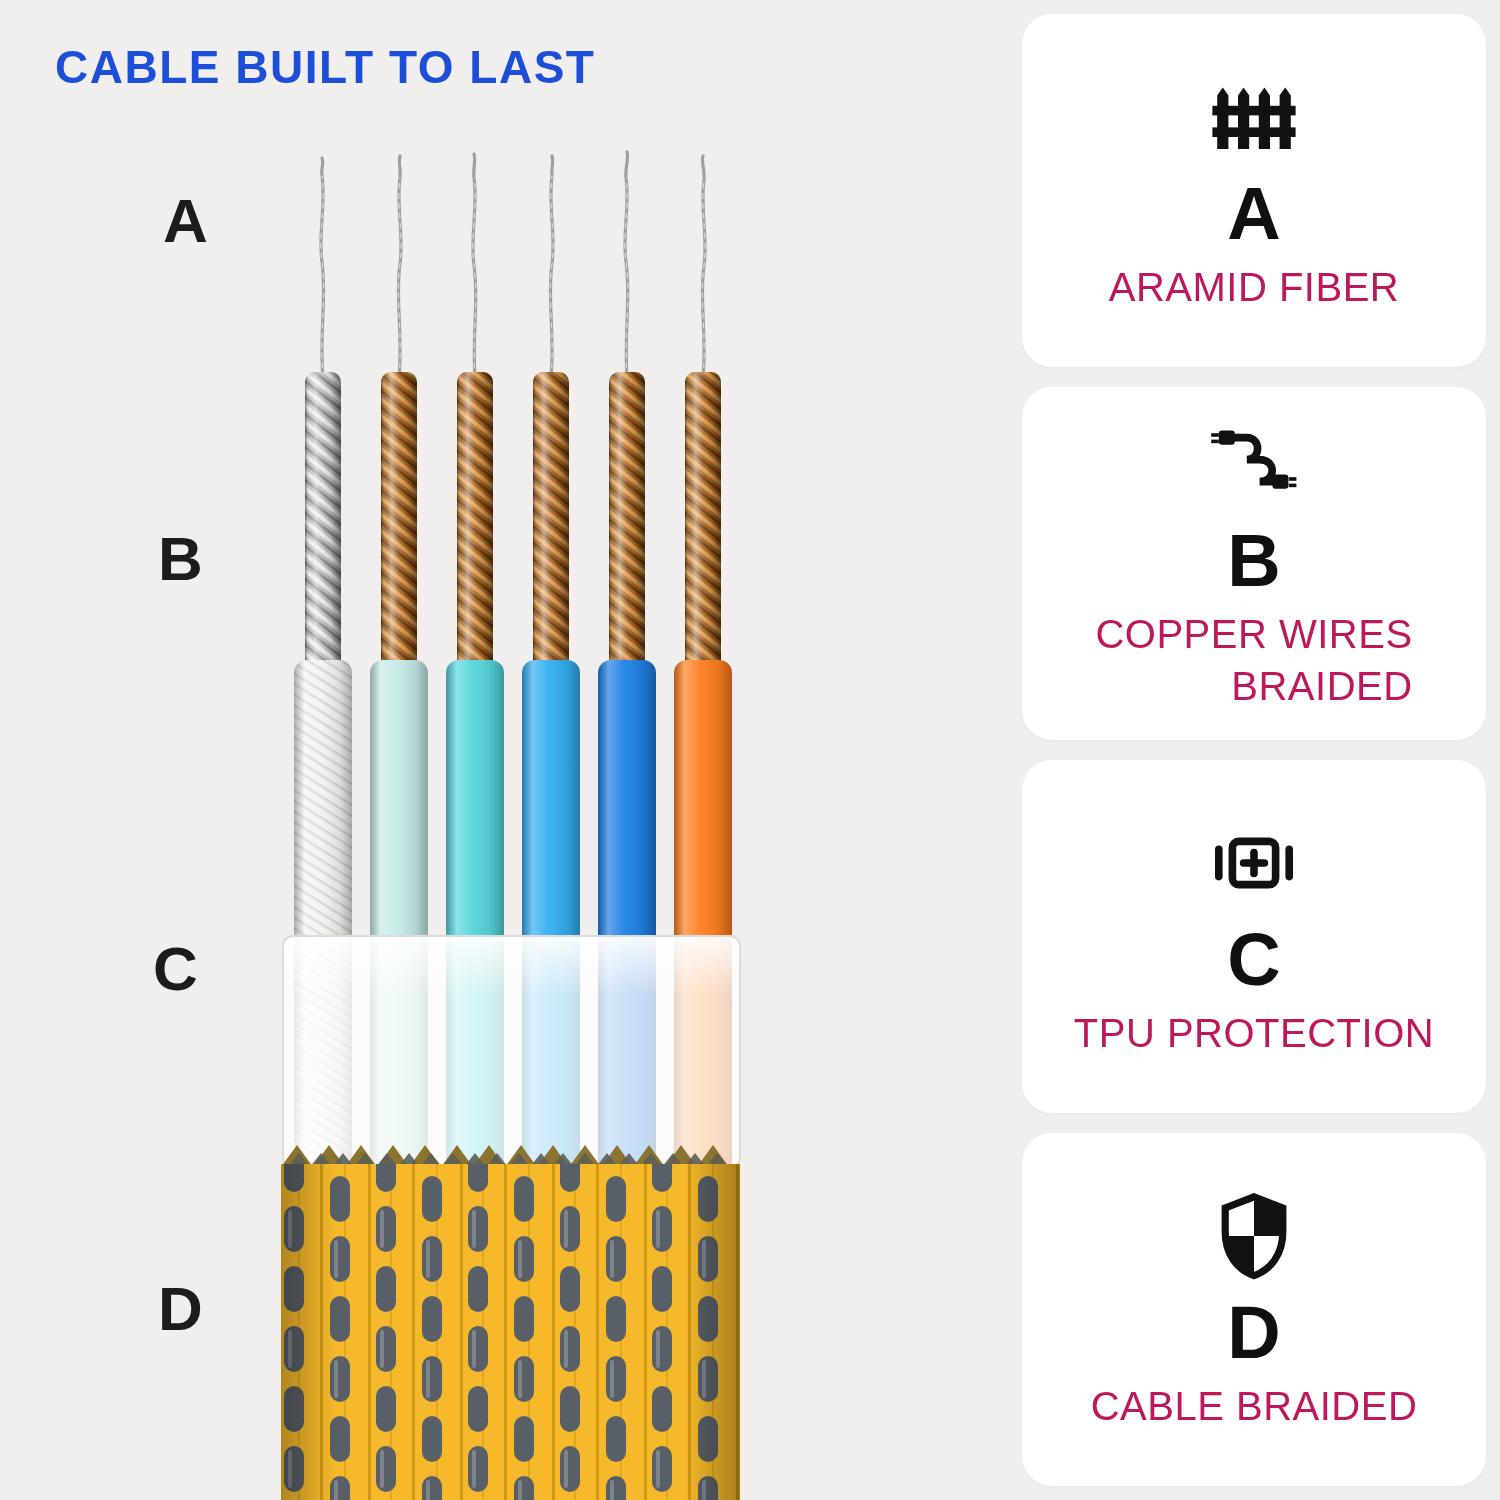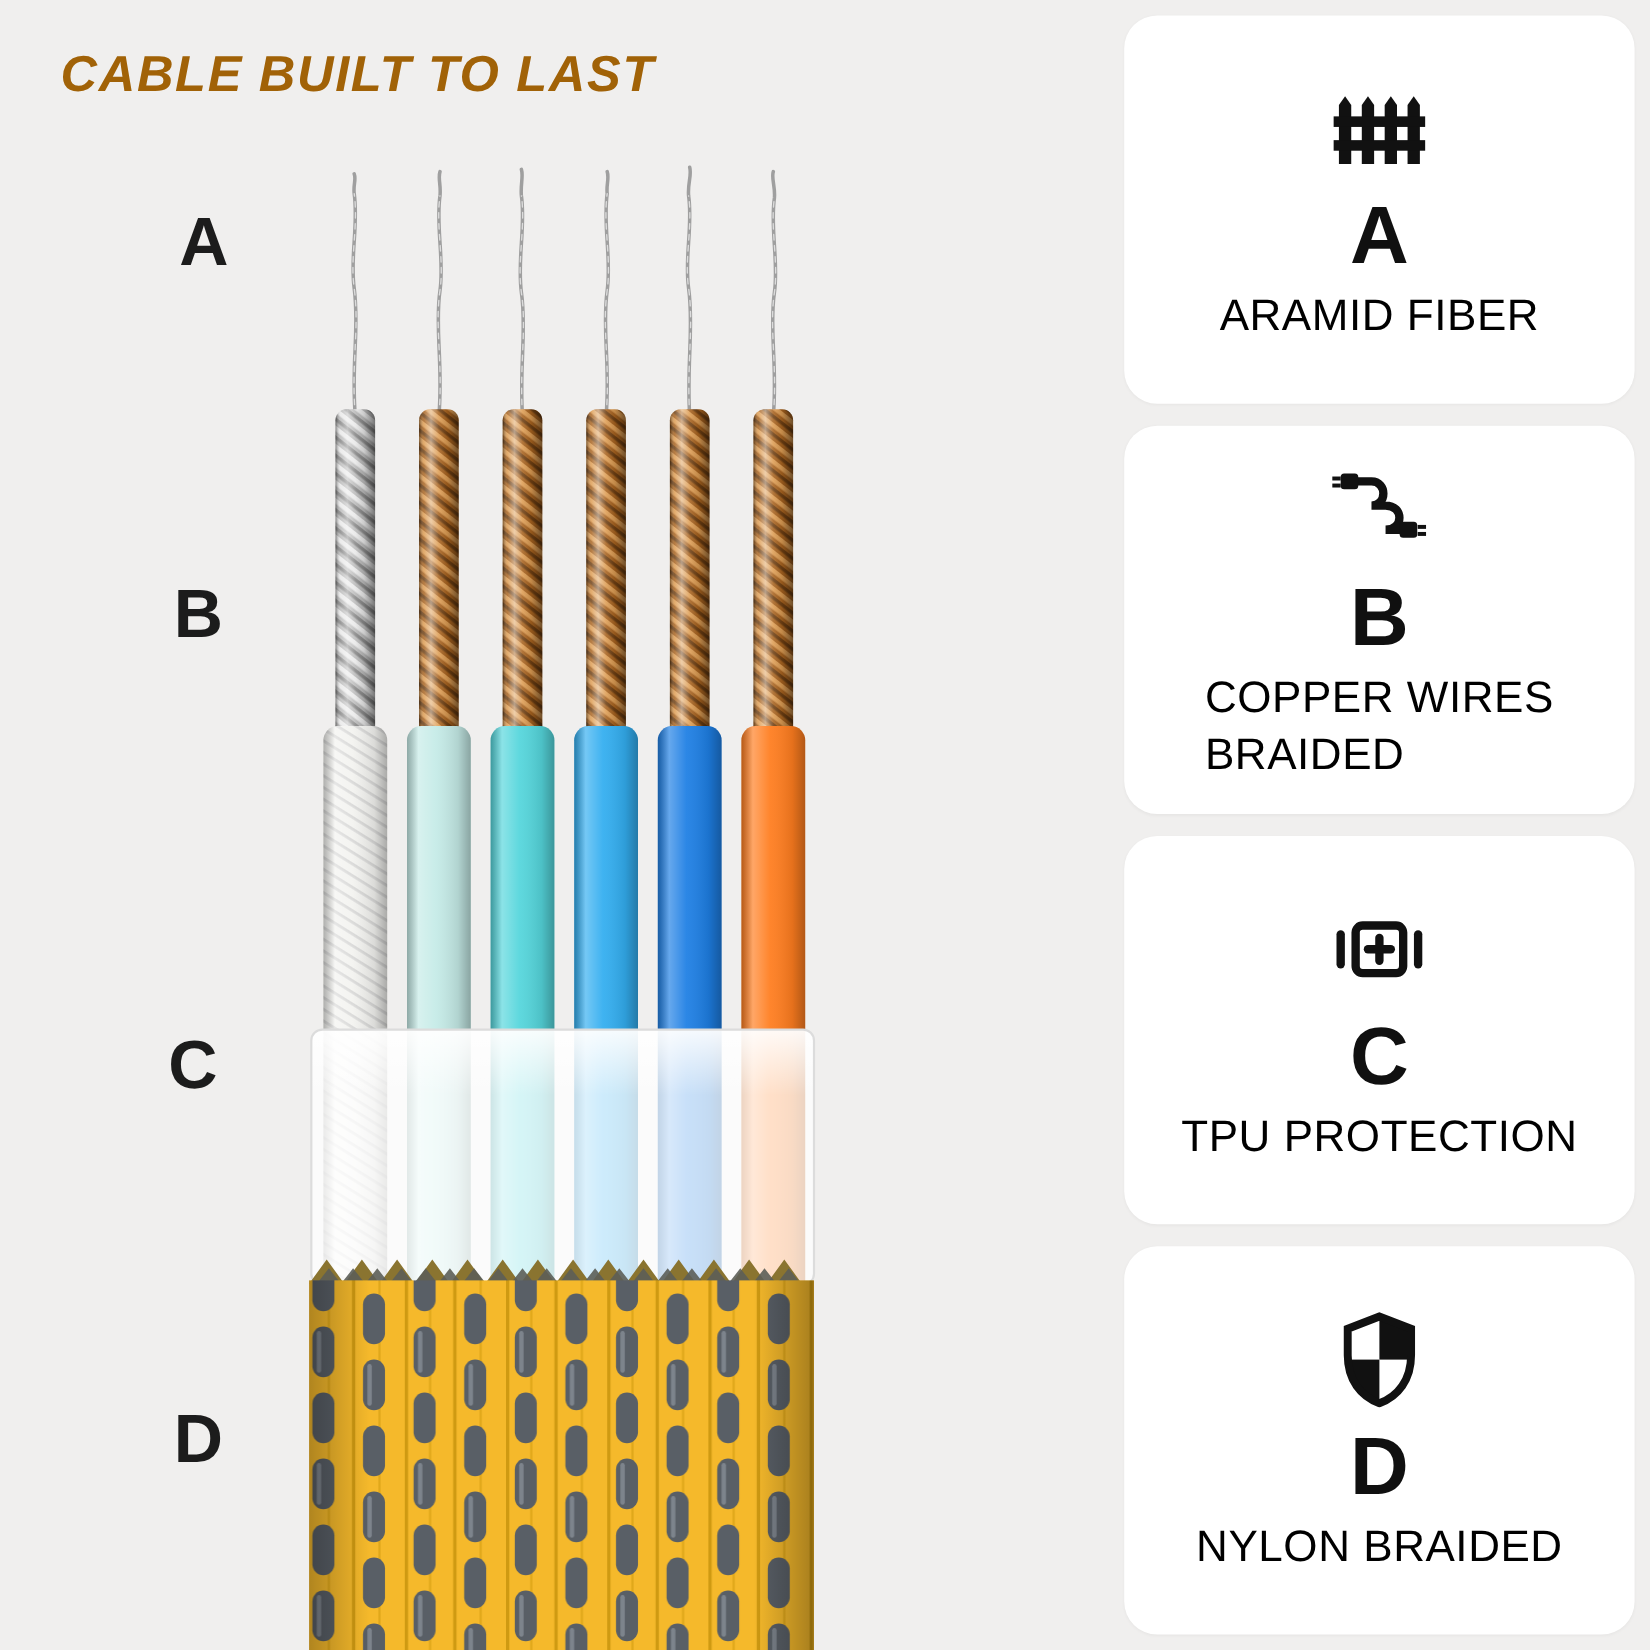--- a/index.html
+++ b/index.html
@@ -6,21 +6,21 @@
   html,body{width:1500px;height:1500px}
   body{
     background:#f0efee;
     font-family:"Liberation Sans",sans-serif;
     position:relative;
     overflow:hidden;
   }
   .stage{position:absolute;inset:0}
   .title{
     position:absolute;left:55px;top:40px;
-    font-size:46px;font-weight:700;letter-spacing:1.5px;color:#a16207;font-style:italic;
+    font-size:46px;font-weight:700;letter-spacing:1.5px;color:#1d4ed8;
   }
   .side-letter{
     position:absolute;font-size:62px;font-weight:700;color:#1c1c1c;line-height:1;
   }
   .l-a{left:163px;top:190px}
   .l-b{left:158px;top:528px}
   .l-c{left:153px;top:938px}
   .l-d{left:158px;top:1278px}
   .cable-svg{position:absolute;inset:0;width:1500px;height:1500px}
   .cards{
@@ -29,21 +29,21 @@
   }
   .card{
     flex:1;background:#ffffff;border-radius:30px;
     display:flex;flex-direction:column;align-items:center;justify-content:center;
     gap:10px;padding:18px;box-shadow:0 1px 3px rgba(0,0,0,0.04);
   }
   .card-icon{width:96px;height:96px}
   .card-icon svg{width:100%;height:100%;display:block}
   .card-letter{font-size:74px;font-weight:700;color:#101010;line-height:1;margin-top:2px}
   .card-caption{
-    font-size:40px;font-weight:500;color:#000000;text-align:left;
+    font-size:40px;font-weight:500;color:#be185d;text-align:right;
     line-height:1.3;letter-spacing:.5px;max-width:430px;
   }
   .card-caption span{display:block}
 </style>
 </head>
 <body>
 
 <div class="stage">
 
   <h1 class="title">CABLE BUILT TO LAST</h1>
@@ -239,18 +239,18 @@
           </defs>
           <g clip-path="url(#shieldClip)" fill="#111">
             <rect x="12" y="2" width="8" height="10"></rect>
             <rect x="4" y="12" width="8" height="10"></rect>
           </g>
           <path d="M12 2.2 L4.8 5 V11 C4.8 16.6 7.8 20.4 12 21.9 C16.2 20.4 19.2 16.6 19.2 11 V5 Z" fill="none" stroke="#111" stroke-width="1.8"></path>
         </svg>
       </div>
       <div class="card-letter">D</div>
       <div class="card-caption">
-        <span>NYLON BRAIDED</span>
+        <span>CABLE BRAIDED</span>
       </div>
     </section>
 
   </aside>
 </div>
 
 </body></html>

